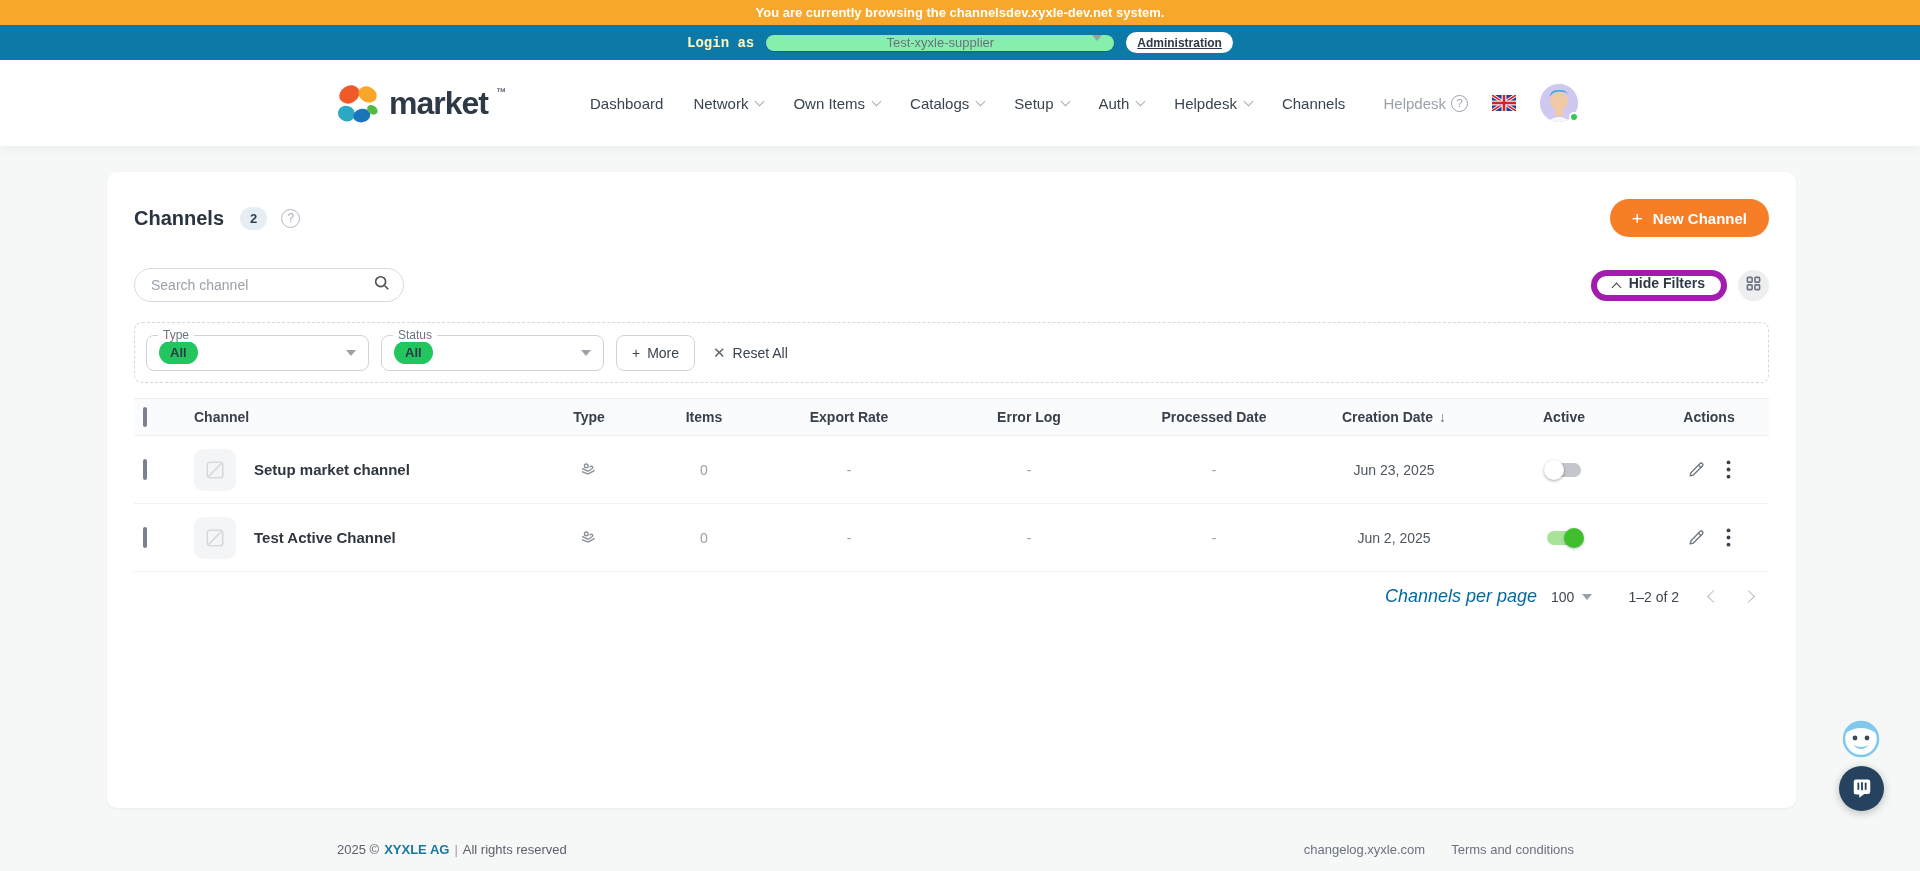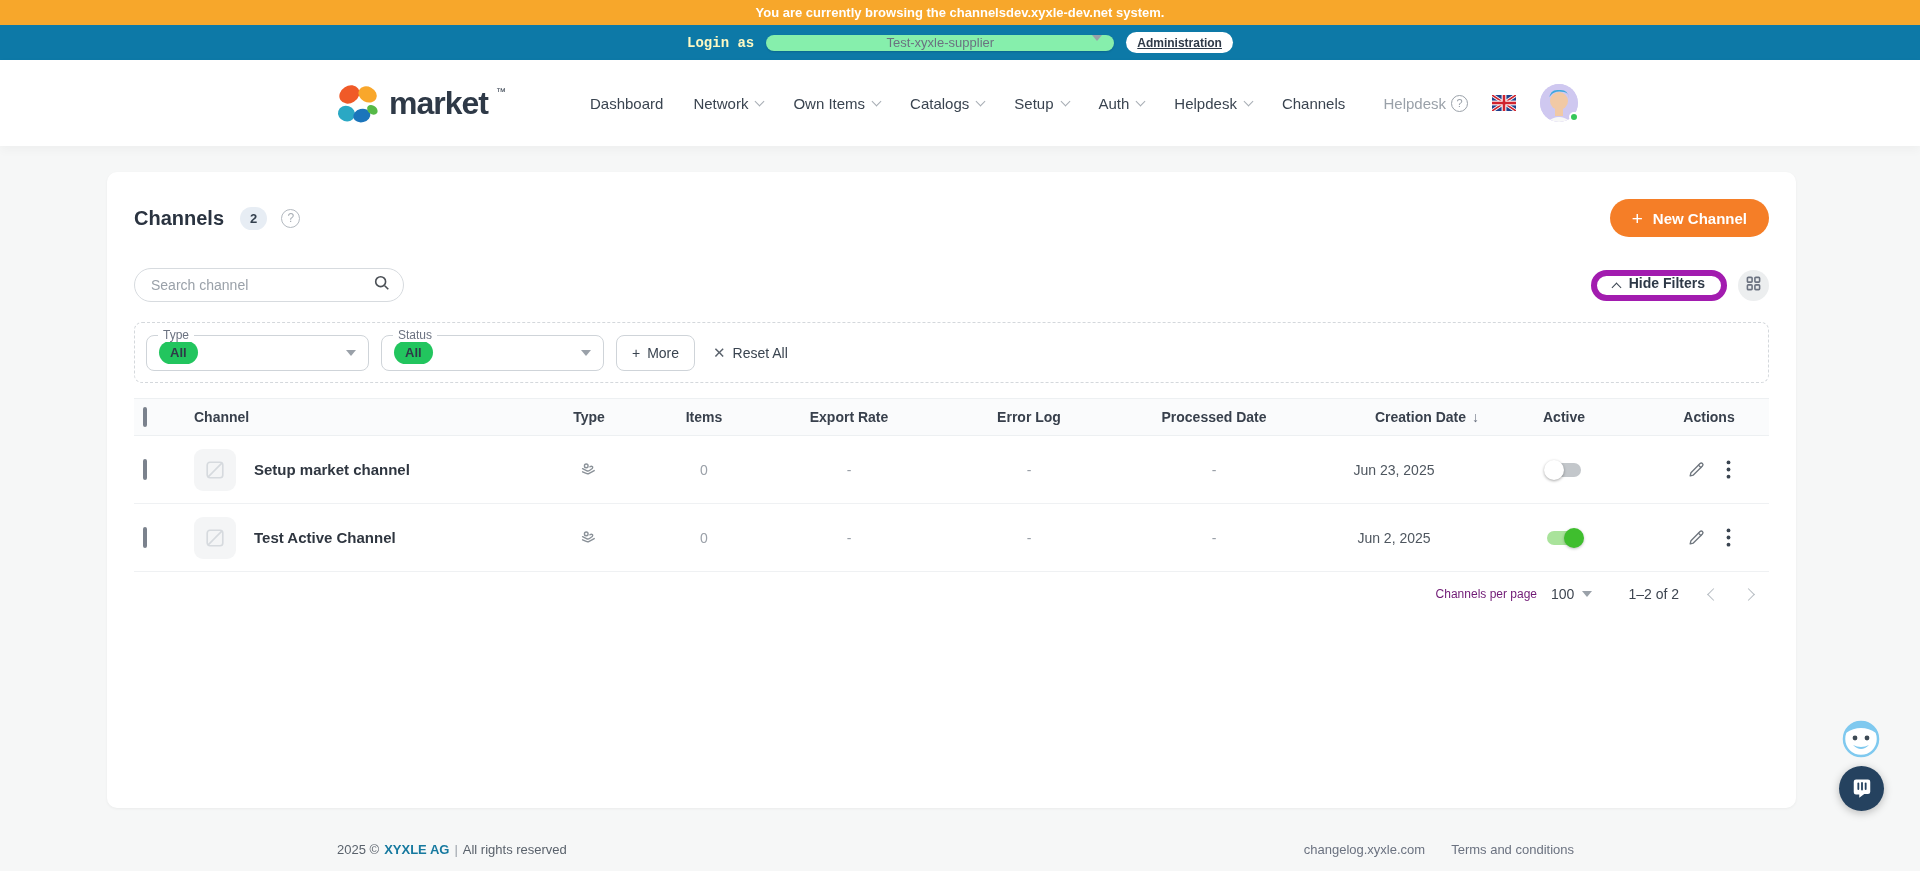--- a/index.html
+++ b/index.html
@@ -81,21 +81,21 @@
     cursor:pointer; margin-left:6px; font-family:inherit; }
   .x-icon { font-size:15px; color:#5A626C; }
 
   
   .ch-table { margin-top:15px; }
   .t-row { display:grid; grid-template-columns:50px 1fr 120px 110px 180px 180px 190px 170px 170px 120px; align-items:center; }
   .t-head { height:38px; background:#FAFBFC; border-top:1px solid #EDF0F2; border-bottom:1px solid #EDF0F2; }
   .t-head .th { font-size:14px; font-weight:700; color:#38404C; }
   .th.c, .td.c { text-align:center; justify-self:stretch; }
   .th-channel { padding-left:10px; }
-  .th-creation { display:flex; align-items:center; justify-content:flex-end; gap:6px; }
+  .th-creation { display:flex; align-items:center; justify-content:center; gap:6px; }
   .sort-arrow { color:#6B7280; font-size:14px; }
   .data-row { height:68px; border-bottom:1px solid #EFF1F3; }
   .checkbox { width:18px; height:18px; border:2px solid #7B828D; border-radius:3px; background:#fff; cursor:pointer;
     margin-left:9px; }
   .cell-channel { display:flex; align-items:center; gap:18px; padding-left:10px; }
   .thumb { width:42px; height:42px; border-radius:9px; background:#F4F5F6; display:flex; align-items:center; justify-content:center; }
   .ch-name { font-size:15px; font-weight:600; color:#2F3640; cursor:pointer; }
   .gray-val { color:#9AA0A8; font-size:14px; }
   .date-val { color:#4E565F; font-size:14px; }
   .type-cell { display:flex; justify-content:center; }
@@ -105,21 +105,21 @@
   .toggle .knob { position:absolute; left:-3px; top:-3px; width:20px; height:20px; border-radius:50%; background:#fff;
     box-shadow:0 1px 3px rgba(0,0,0,.35); }
   .toggle.on { background:#A9E39B; }
   .toggle.on .knob { left:auto; right:-3px; background:#3FBE2E; box-shadow:0 1px 3px rgba(0,0,0,.25); }
 
   .actions-cell { display:flex; align-items:center; justify-content:center; gap:16px; }
   .icon-btn { background:none; border:none; cursor:pointer; display:flex; align-items:center; justify-content:center; padding:2px; }
 
   
   .pagination { display:flex; align-items:center; justify-content:flex-end; margin-top:14px; gap:14px; padding-right:16px; }
-  .pagination .pp-label { font-size:12px; color:#701a75; }
+  .pagination .pp-label { font-size:18px; color:#0369a1;font-style:italic; }
   .pp-select { display:flex; align-items:center; gap:8px; font-size:14px; color:#3E4651; cursor:pointer; }
   .pp-select .caret { width:0; height:0; border-left:5px solid transparent; border-right:5px solid transparent;
     border-top:6px solid #9AA1A9; }
   .range { font-size:14px; color:#3E4651; margin-left:22px; }
   .page-nav { display:flex; align-items:center; gap:26px; margin-left:16px; }
   .pn-chev { width:9px; height:9px; border-right:1.8px solid #B6BCC2; border-bottom:1.8px solid #B6BCC2; cursor:pointer; }
   .pn-prev { transform:rotate(135deg); }
   .pn-next { transform:rotate(-45deg); }
 
   

